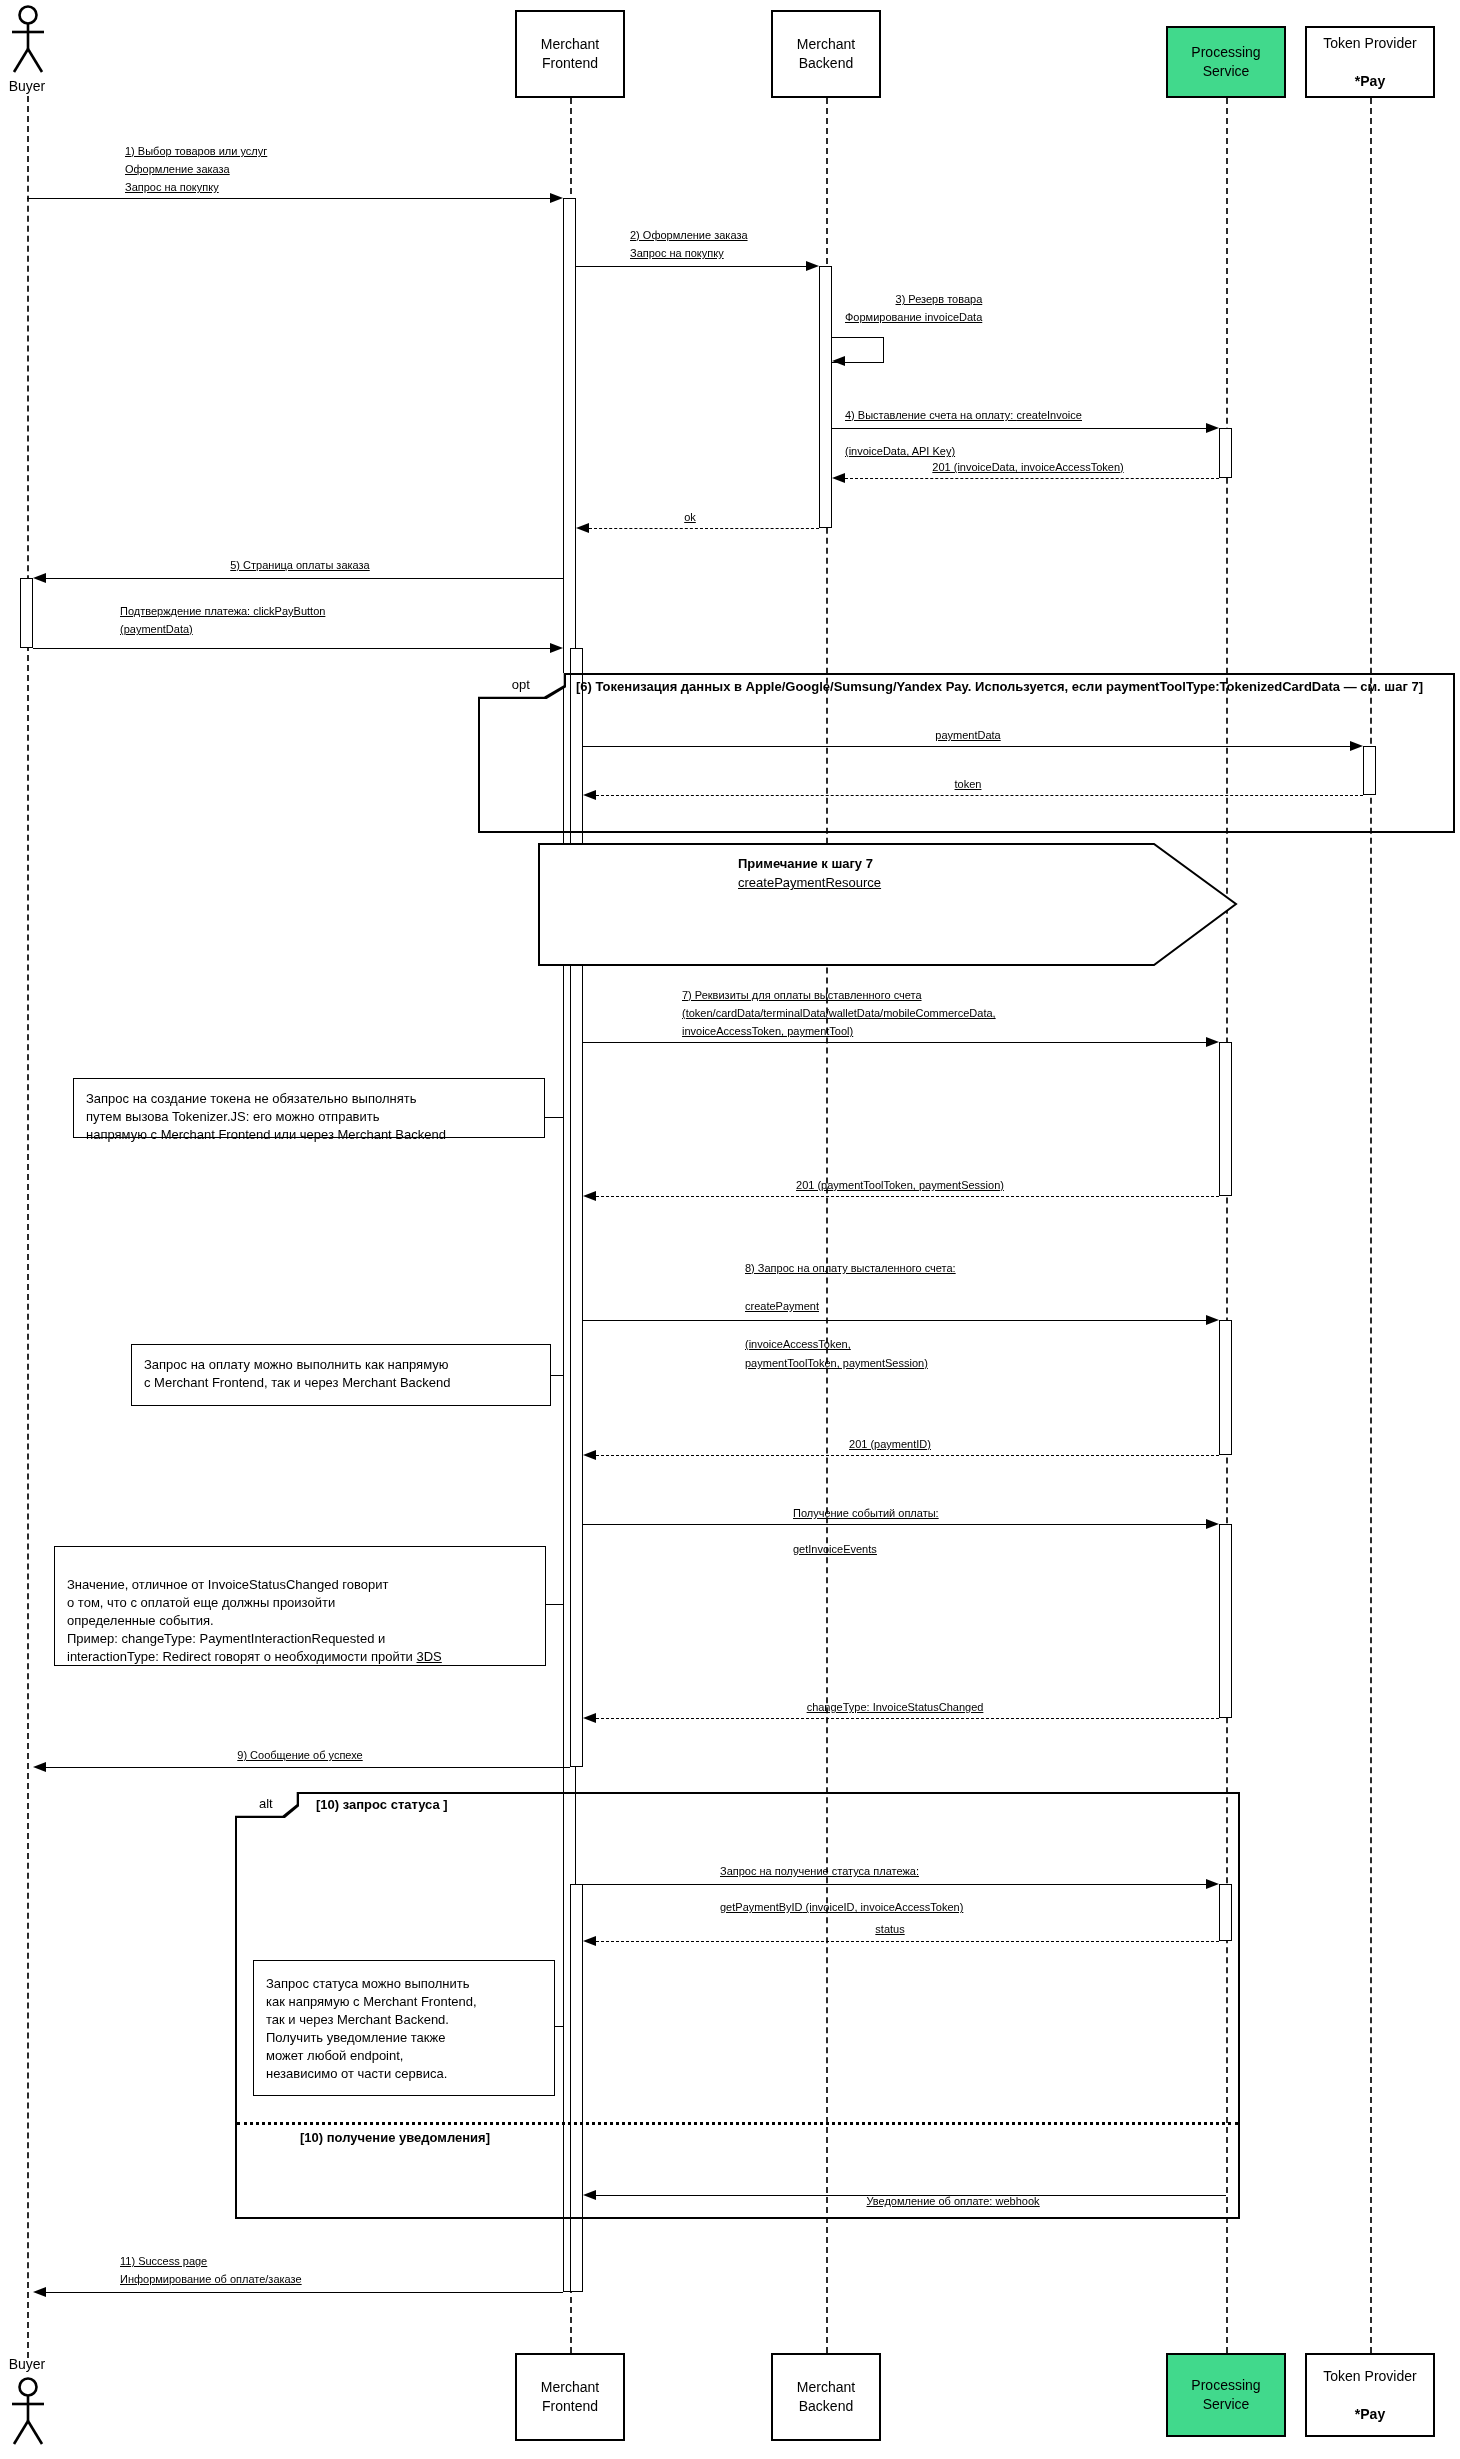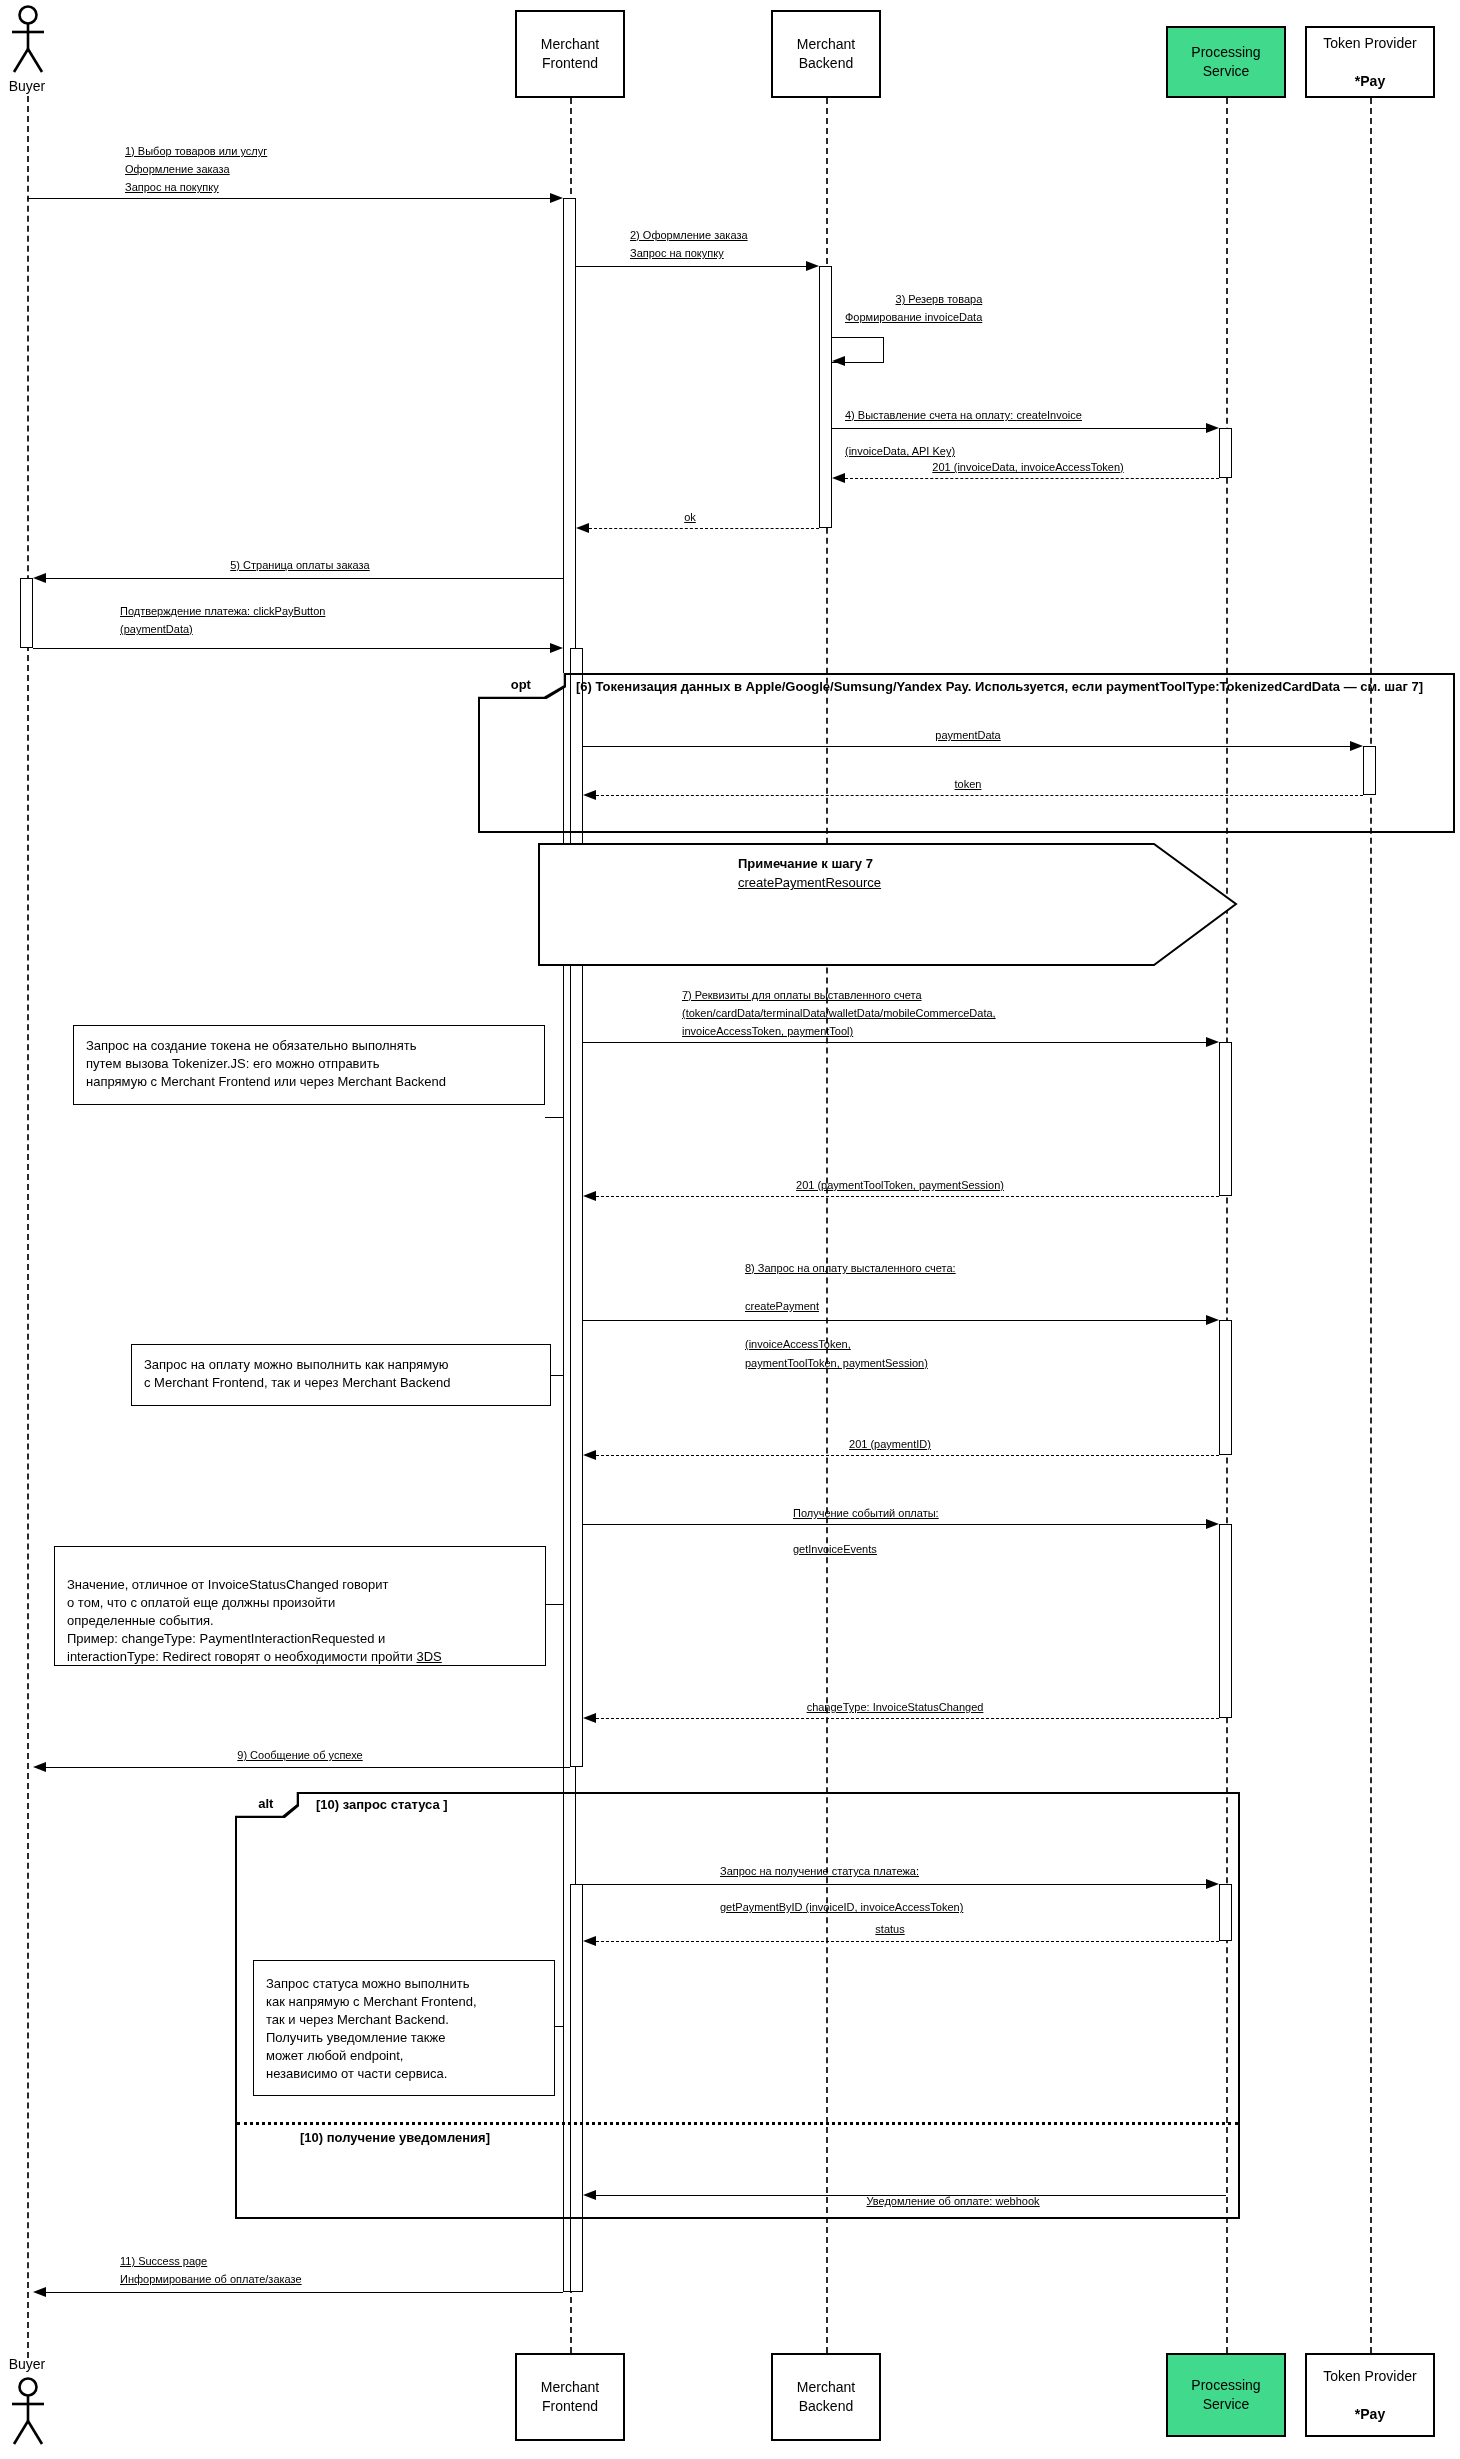--- a/index.html
+++ b/index.html
@@ -18,21 +18,21 @@
   .lbl.c{transform:translateX(-50%);text-align:center;}
   .u{text-decoration:underline;}
   .b{font-weight:bold;}
   .note{position:absolute;border:1.7px solid #000;background:#fff;font-size:13px;line-height:18px;
         white-space:pre-line;box-sizing:border-box;padding:11px 12px;}
   .conn{position:absolute;height:0;border-top:1.7px solid #000;}
   .frame{position:absolute;border:2.3px solid #000;box-sizing:border-box;}
   .tab{position:absolute;background:#000;clip-path:polygon(0 0,100% 0,100% 55%,78% 100%,0 100%);}
   .tab>div{position:absolute;left:0;top:0;right:2.3px;bottom:2.3px;background:#fff;
            clip-path:polygon(0 0,100% 0,100% 52%,77% 100%,0 100%);
-           display:flex;align-items:center;justify-content:center;font-weight:bold;font-size:13px;}
+           display:flex;align-items:center;justify-content:center;font-weight:normal;font-size:13px;}
   .guard{position:absolute;font-size:13px;font-weight:bold;white-space:nowrap;}
   .divider{position:absolute;height:0;border-top:3.5px dotted #000;}
   .self{position:absolute;border:1.7px solid #000;border-left:none;box-sizing:border-box;}
   .ps-fill{background:#41D98C;}
   .actor{position:absolute;}
   .actor svg{display:block;}
   .actor-label{position:absolute;transform:translateX(-50%);font-size:14px;text-align:center;}
 </style>
 </head>
 <body>
@@ -142,21 +142,21 @@
       <div class="u">createPaymentResource</div>
     </div>
   </div>
 
   <div class="lbl" style="left:682px;top:986px;">7) Реквизиты для оплаты выставленного счета
 (token/cardData/terminalData/walletData/mobileCommerceData,
 invoiceAccessToken, paymentTool)</div>
   <div class="ml" style="left:583px;top:1042px;width:624px;"></div>
   <div class="ar r" style="left:1206px;top:1037px;"></div>
 
-  <div class="note" style="left:73px;top:1025px;width:472px;height:80px;">Запрос на создание токена не обязательно выполнять
+  <div class="note" style="left:73px;top:1078px;width:472px;height:60px;">Запрос на создание токена не обязательно выполнять
 путем вызова Tokenizer.JS: его можно отправить
 напрямую с Merchant Frontend или через Merchant Backend</div>
   <div class="conn" style="left:545px;top:1117px;width:18px;"></div>
 
   <div class="lbl c" style="left:900px;top:1176px;">201 (paymentToolToken, paymentSession)</div>
   <div class="ml d" style="left:596px;top:1196px;width:623px;"></div>
   <div class="ar l" style="left:583px;top:1191px;"></div>
 
   <div class="lbl" style="left:745px;top:1240px;line-height:19px;">
     <div>8) Запрос на оплату высталенного счета:</div>

